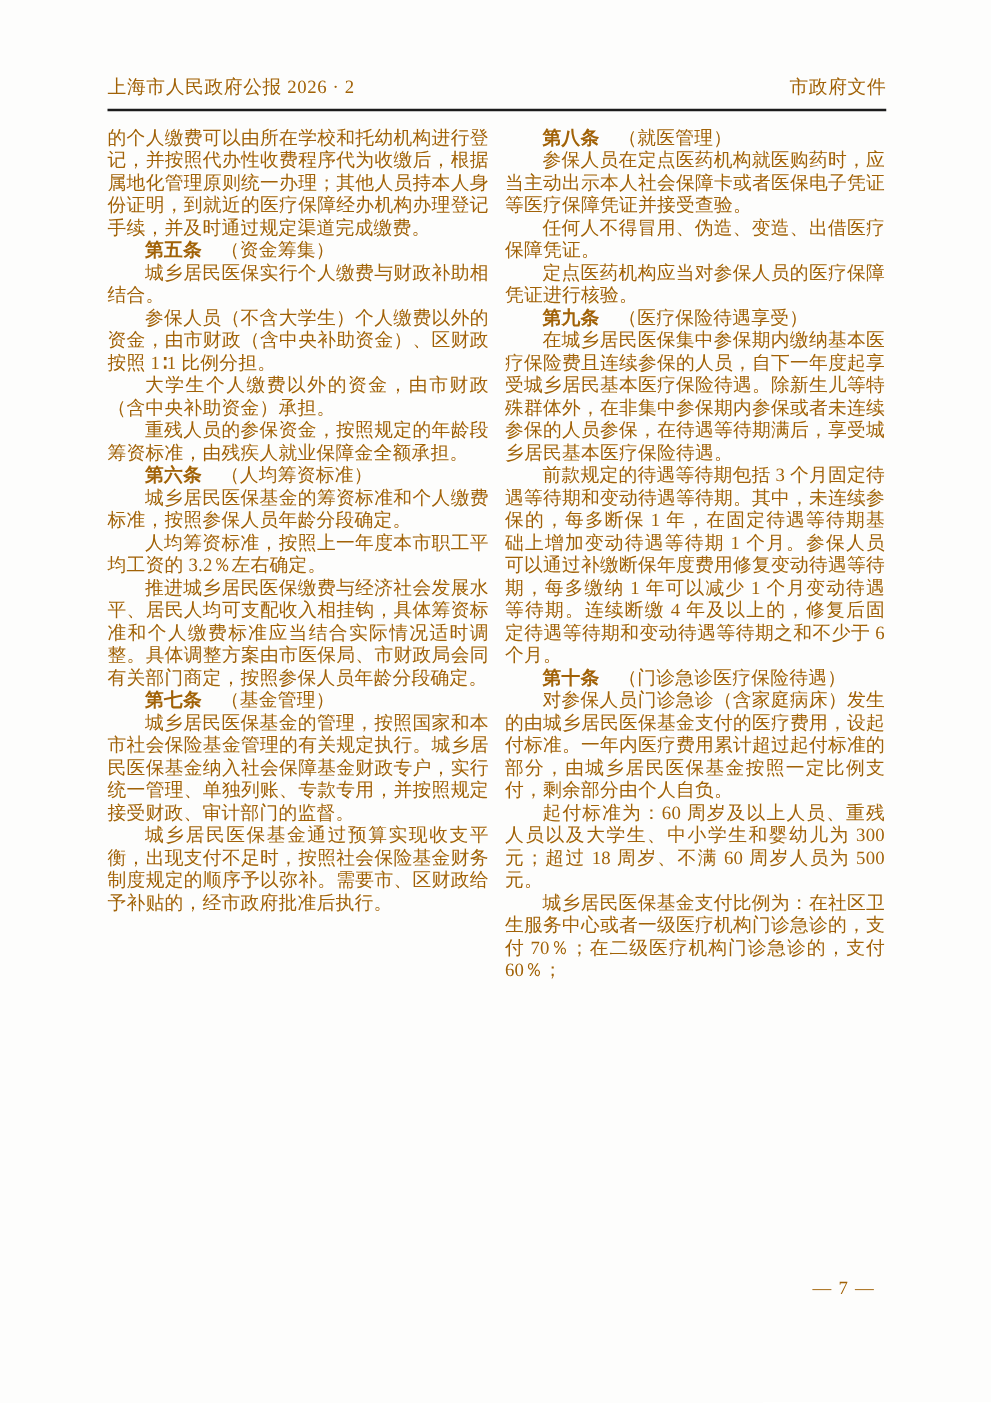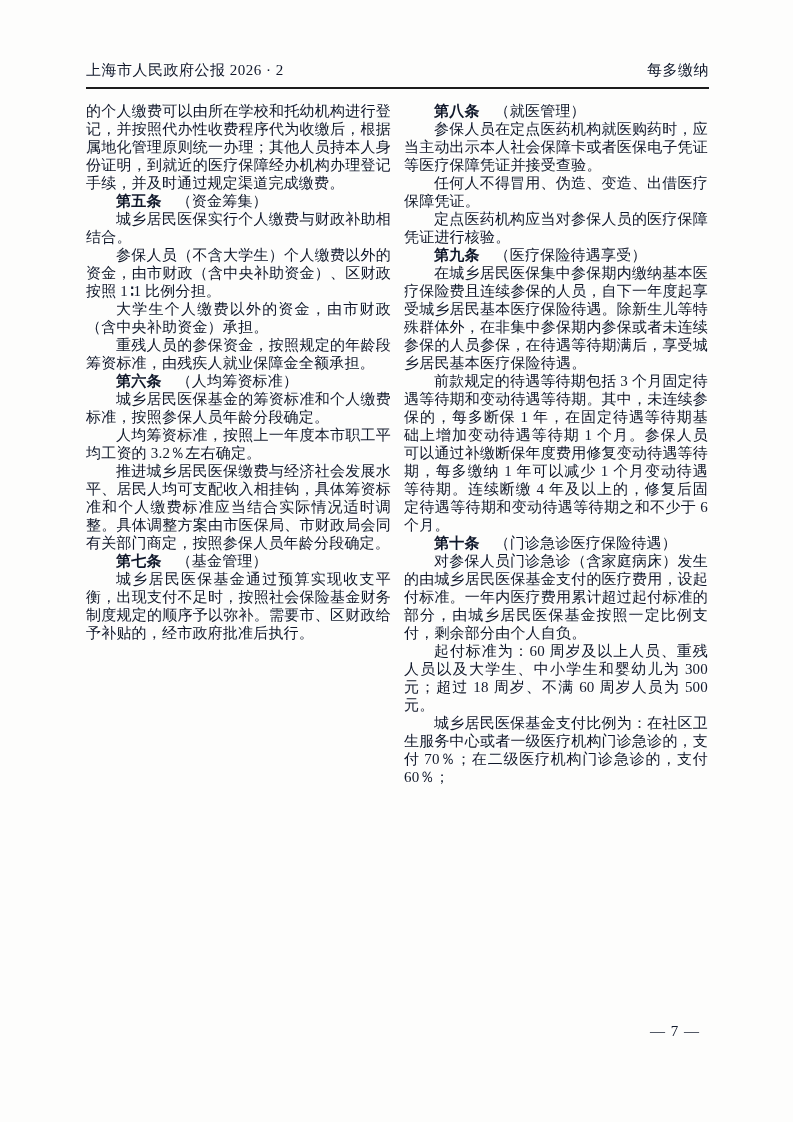--- a/index.html
+++ b/index.html
@@ -6,21 +6,21 @@
     margin: 0;
     padding: 0;
     background: #ffffff;
   }
   .page {
     position: relative;
     width: 793px;
     height: 1122px;
     margin: 0 auto;
     background: #fdfdfc;
-    color: #0f172a;
+    color: #a16207;
     font-family: "Liberation Serif", "DejaVu Serif", serif;
     overflow: hidden;
   }
   .header {
     position: absolute;
     left: 86px;
     right: 84px;
     top: 60px;
     display: flex;
     justify-content: space-between;
@@ -65,35 +65,36 @@
     line-height: 22px;
     letter-spacing: 1px;
   }
 </style>
 </head>
 <body>
 
 <div class="page">
   <div class="header">
     <span>上海市人民政府公报 2026 · 2</span>
-    <span>每多缴纳</span>
+    <span>市政府文件</span>
   </div>
   <div class="rule"></div>
   <div class="col col-left">
       <p class="para no-indent">的个人缴费可以由所在学校和托幼机构进行登记，并按照代办性收费程序代为收缴后，根据属地化管理原则统一办理；其他人员持本人身份证明，到就近的医疗保障经办机构办理登记手续，并及时通过规定渠道完成缴费。</p>
       <p class="heading"><span class="heading-num">第五条</span><span>（资金筹集）</span></p>
       <p class="para">城乡居民医保实行个人缴费与财政补助相结合。</p>
       <p class="para">参保人员（不含大学生）个人缴费以外的资金，由市财政（含中央补助资金）、区财政按照 1∶1 比例分担。</p>
       <p class="para">大学生个人缴费以外的资金，由市财政（含中央补助资金）承担。</p>
       <p class="para">重残人员的参保资金，按照规定的年龄段筹资标准，由残疾人就业保障金全额承担。</p>
       <p class="heading"><span class="heading-num">第六条</span><span>（人均筹资标准）</span></p>
       <p class="para">城乡居民医保基金的筹资标准和个人缴费标准，按照参保人员年龄分段确定。</p>
       <p class="para">人均筹资标准，按照上一年度本市职工平均工资的 3.2％左右确定。</p>
       <p class="para">推进城乡居民医保缴费与经济社会发展水平、居民人均可支配收入相挂钩，具体筹资标准和个人缴费标准应当结合实际情况适时调整。具体调整方案由市医保局、市财政局会同有关部门商定，按照参保人员年龄分段确定。</p>
       <p class="heading"><span class="heading-num">第七条</span><span>（基金管理）</span></p>
+      <p class="para">城乡居民医保基金的管理，按照国家和本市社会保险基金管理的有关规定执行。城乡居民医保基金纳入社会保障基金财政专户，实行统一管理、单独列账、专款专用，并按照规定接受财政、审计部门的监督。</p>
       <p class="para">城乡居民医保基金通过预算实现收支平衡，出现支付不足时，按照社会保险基金财务制度规定的顺序予以弥补。需要市、区财政给予补贴的，经市政府批准后执行。</p>
     </div>
   <div class="col col-right">
       <p class="heading"><span class="heading-num">第八条</span><span>（就医管理）</span></p>
       <p class="para">参保人员在定点医药机构就医购药时，应当主动出示本人社会保障卡或者医保电子凭证等医疗保障凭证并接受查验。</p>
       <p class="para">任何人不得冒用、伪造、变造、出借医疗保障凭证。</p>
       <p class="para">定点医药机构应当对参保人员的医疗保障凭证进行核验。</p>
       <p class="heading"><span class="heading-num">第九条</span><span>（医疗保险待遇享受）</span></p>
       <p class="para">在城乡居民医保集中参保期内缴纳基本医疗保险费且连续参保的人员，自下一年度起享受城乡居民基本医疗保险待遇。除新生儿等特殊群体外，在非集中参保期内参保或者未连续参保的人员参保，在待遇等待期满后，享受城乡居民基本医疗保险待遇。</p>
       <p class="para">前款规定的待遇等待期包括 3 个月固定待遇等待期和变动待遇等待期。其中，未连续参保的，每多断保 1 年，在固定待遇等待期基础上增加变动待遇等待期 1 个月。参保人员可以通过补缴断保年度费用修复变动待遇等待期，每多缴纳 1 年可以减少 1 个月变动待遇等待期。连续断缴 4 年及以上的，修复后固定待遇等待期和变动待遇等待期之和不少于 6 个月。</p>

